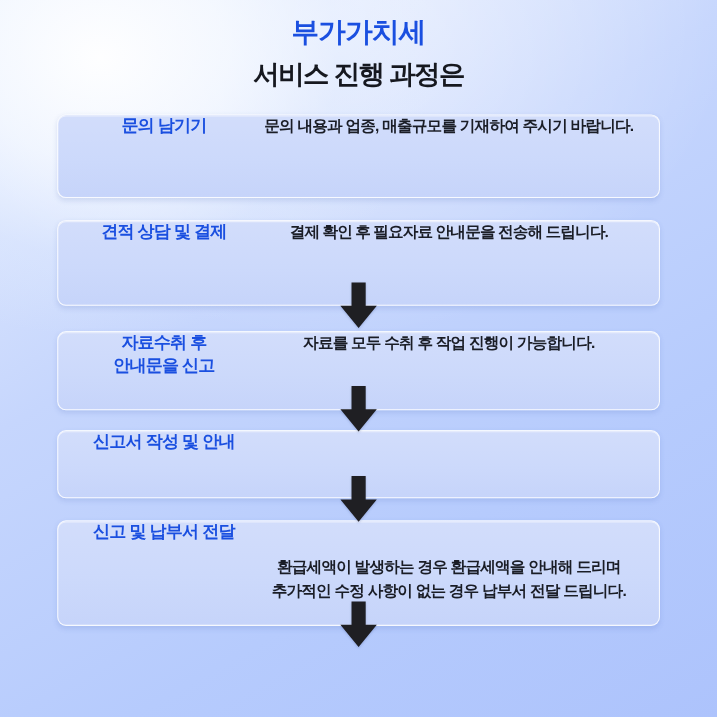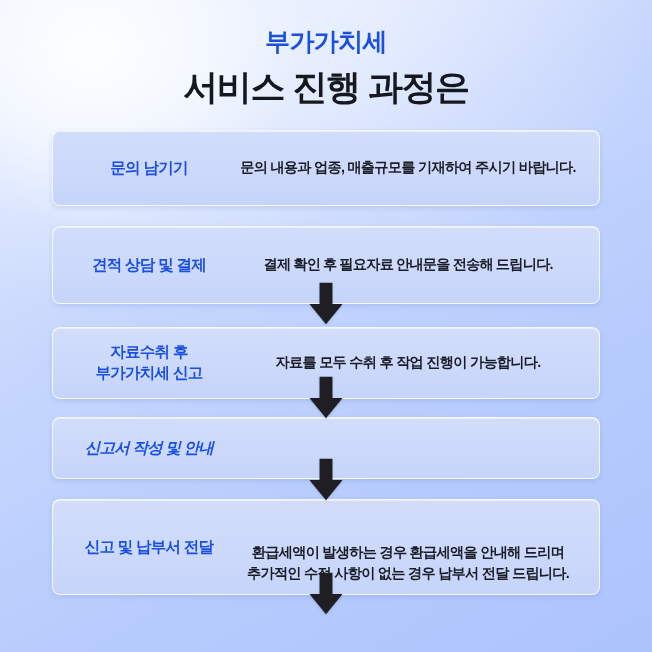--- a/index.html
+++ b/index.html
@@ -33,54 +33,54 @@
   }
 
   #page {
     position: absolute;
     inset: 0;
     z-index: 2;
   }
 
   
   #header {
-    padding-top: 26px;
+    padding-top: 14px;
     text-align: center;
   }
 
   #eyebrow-title {
     font-size: 25px;
     font-weight: 800;
     letter-spacing: -0.6px;
     line-height: 1.24;
   }
 
   #main-heading {
     margin-top: 8px;
-    font-size: 35px;
+    font-size: 24px;
     font-weight: 900;
     letter-spacing: -1.4px;
     line-height: 1.26;
     color: #16181f;
   }
   #main-heading .hl { display:block; white-space: nowrap; }
 
   
   #steps {
     position: relative;
     margin: 21px auto 0;
     width: 548px;
   }
 
   .step-row { position: relative; }
 
   .step-card {
     position: relative;
     display: flex;
-    align-items: center;
+    align-items: flex-start;
     background: linear-gradient(180deg, #d2ddfb 0%, #ccd9fb 55%, #c6d4fa 100%);
     border: 1.5px solid rgba(255,255,255,0.82);
     border-radius: 8px;
     box-shadow:
       0 2px 5px rgba(70,100,180,0.16),
       inset 0 1px 0 rgba(255,255,255,0.55);
     padding: 0 12px;
     z-index: 1;
   }
 
@@ -103,21 +103,21 @@
     line-height: 1.5;
     color: #1a1d26;
     white-space: pre-line;
     padding-right: 4px;
   }
 
   
   .h1 { height: 76px; }
   .h2 { height: 78px; }
   .h3 { height: 72px; }
-  .h4 { height: 62px; font-style: italic; }
+  .h4 { height: 62px; }
   .h5 { height: 96px; }
 
   .gap1 { height: 20px; }
   .gap2 { height: 23px; }
   .gap3 { height: 18px; }
   .gap4 { height: 20px; }
 
   
   .arrow-slot {
     position: relative;
@@ -173,21 +173,21 @@
           <path d="M36 4 H64 V50 L86 50 L50 94 L14 50 L36 50 Z" fill="#1f1f23"></path>
         </svg>
       </div>
     </div>
 
     <div class="gap2"></div>
 
     <div class="step-row">
       <div class="step-card h3">
         <div class="step-label" style="color: rgb(26, 79, 224);">자료수취 후
-부가가치세 신고</div>
+안내문을 신고</div>
         <div class="step-desc" style="color: rgb(26, 29, 38);">자료를 모두 수취 후 작업 진행이 가능합니다.</div>
       </div>
       <div class="arrow-slot">
         <svg class="arrow a2" viewBox="0 0 100 100">
           <path d="M36 4 H64 V50 L86 50 L50 94 L14 50 L36 50 Z" fill="#1f1f23"></path>
         </svg>
       </div>
     </div>
 
     <div class="gap3"></div>

